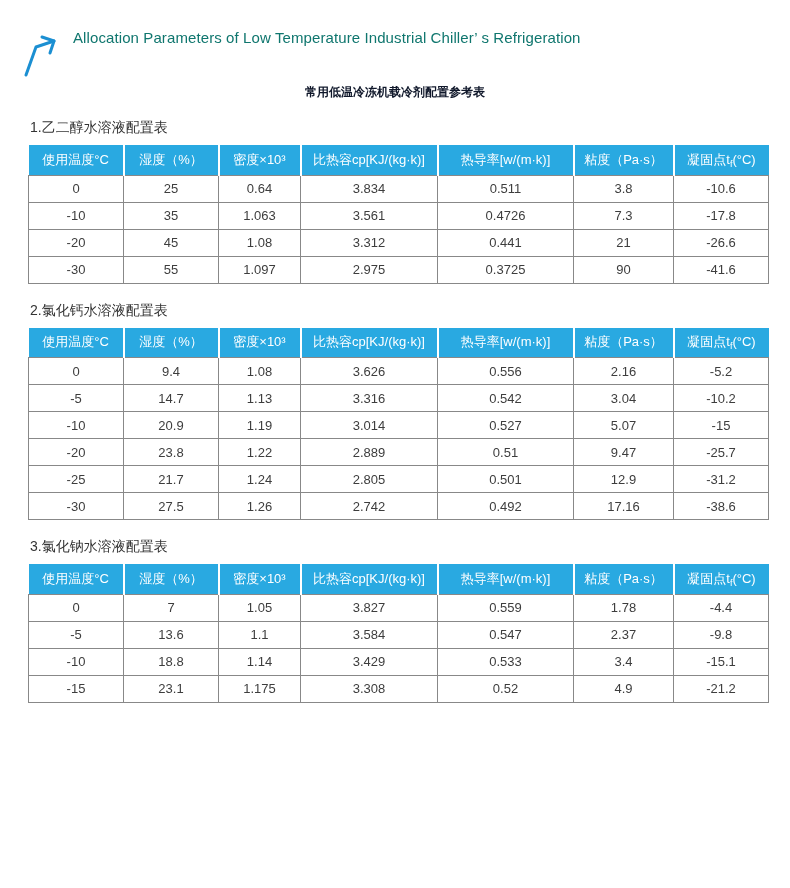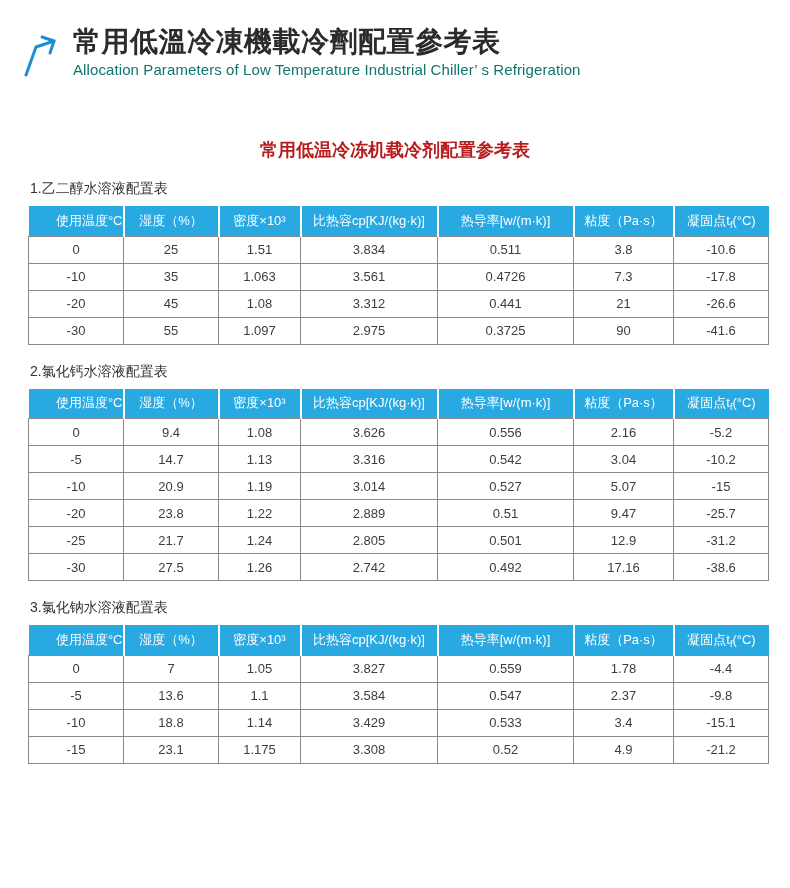--- a/index.html
+++ b/index.html
@@ -11,50 +11,49 @@
   html,body{margin:0;padding:0;}
   body{
     width:790px;height:888px;background:#ffffff;overflow:hidden;
     font-family:"Liberation Sans","DejaVu Sans",sans-serif;color:#333;
   }
   .page-header{display:flex;align-items:flex-start;gap:13px;padding:26px 0 0 20px;}
   .logo{flex:0 0 auto;margin-top:8px;}
   .logo path{stroke:var(--arrow);}
   .title-block h1{margin:0;font-size:28px;line-height:1.15;font-weight:700;color:#2b2b2b;letter-spacing:0.5px;}
   .subtitle{font-size:15px;color:#0f766e;margin-top:3px;letter-spacing:0.1px;}
-  .doc-title{text-align:center;font-size:18px;font-weight:700;color:#b91c1c;margin-top:54px;}
+  .doc-title{text-align:center;font-size:12px;font-weight:700;color:#0f172a;}
   .section-label{font-size:14px;color:#333;margin:18px 0 8px 30px;}
   .section:first-of-type .section-label{margin-top:12px;}
   table{border-collapse:collapse;table-layout:fixed;width:740px;margin-left:28px;}
   col.c1{width:95px}col.c2{width:95px}col.c3{width:82px}col.c4{width:137px}
   col.c5{width:136px}col.c6{width:100px}col.c7{width:95px}
   th{
     background:var(--accent);color:#fff;font-weight:400;font-size:13px;height:30px;
     padding:0;border-left:2px solid #c2410c;border-right:2px solid #fff;border-top:none;border-bottom:none;
   }
-  th:first-child{border-left:none;text-align:right;}
+  th:first-child{border-left:none;}
   th:last-child{border-right:none;}
   td{
     border:1px solid var(--border);text-align:center;font-size:13px;color:#3d3d3d;
     height:27px;padding:0;
   }
   .subscript{font-size:9px;position:relative;top:3px;}
 </style>
 </head>
 <body>
 
 <div class="page-header">
   <div class="logo">
     <svg width="40" height="46" viewBox="0 0 40 44">
       <path d="M6 40 L16 12 L34 6" fill="none" stroke-width="3" stroke-linecap="round" stroke-linejoin="round"></path>
       <path d="M22 2 L34 6 L30 18" fill="none" stroke-width="3" stroke-linecap="round" stroke-linejoin="round"></path>
     </svg>
   </div>
   <div class="title-block">
-    <h1>常用低溫冷凍機載冷劑配置參考表</h1>
     <div class="subtitle">Allocation Parameters of Low Temperature Industrial Chiller’ s Refrigeration</div>
   </div>
 </div>
 
 <div class="doc-title">常用低温冷冻机载冷剂配置参考表</div>
 
 <div class="section">
   <div class="section-label">1.乙二醇水溶液配置表</div>
   <table>
     <colgroup>
@@ -74,21 +73,21 @@
         <th>比热容cp[KJ/(kg·k)]</th>
         <th>热导率[w/(m·k)]</th>
         <th>粘度（Pa·s）</th>
         <th><span>凝固点t</span><span class="subscript">f</span><span>(°C)</span></th>
       </tr>
     </thead>
     <tbody>
         <tr>
           <td>0</td>
           <td>25</td>
-          <td>1.51</td>
+          <td>0.64</td>
           <td>3.834</td>
           <td>0.511</td>
           <td>3.8</td>
           <td>-10.6</td>
         </tr>
         <tr>
           <td>-10</td>
           <td>35</td>
           <td>1.063</td>
           <td>3.561</td>

